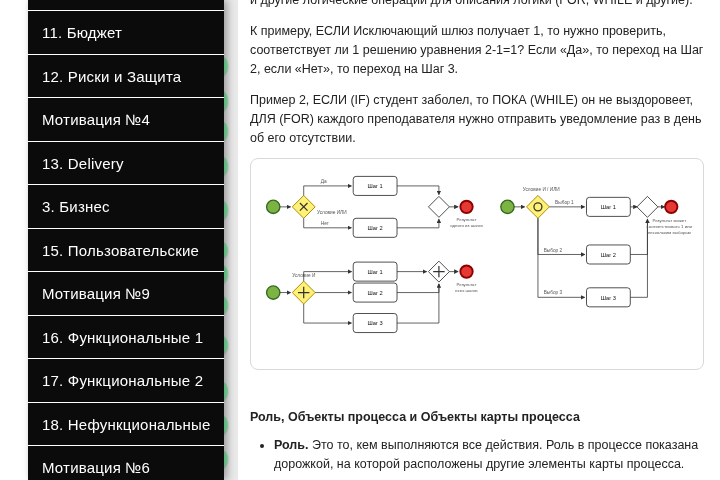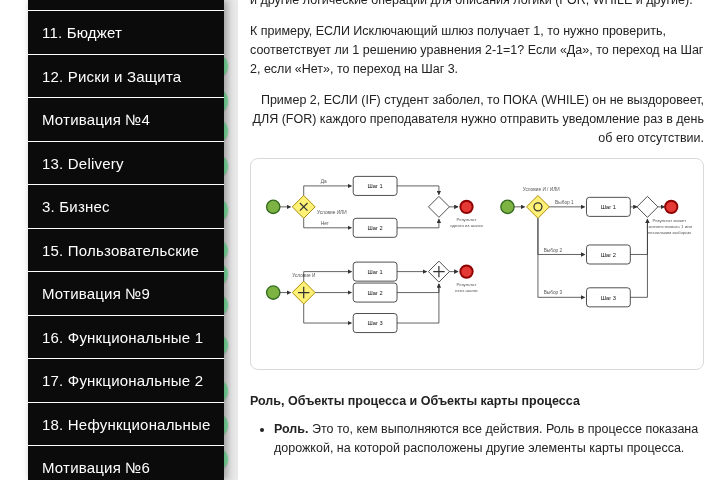--- a/index.html
+++ b/index.html
@@ -39,27 +39,27 @@
   .c9{top:334px;height:22px;} .c10{top:379px;height:24px;}
   .c11{top:413px;height:24px;}.c12{top:448px;height:22px;}
   
   .main{
     position:absolute;left:238px;top:0;width:482px;height:480px;
     background:#ffffff;box-sizing:border-box;padding:0 16px 0 12px;z-index:0;border-radius:31px;
   }
   .para{font-size:12.5px;line-height:19px;margin:0;}
   .clipped{margin-top:-9px;}
   .p1{margin-top:12px;}
-  .p2{margin-top:12px;text-align:right;}
+  .p2{margin-top:12px;}
   .diagram-card{
     margin-top:10px;border:1px solid #d9d9d9;border-radius:8px;
     height:212px;box-sizing:border-box;padding:7px;background:#fff;
   }
   .diagram-card svg{width:100%;height:100%;display:block;}
-  .section-heading{margin-top:24px;font-size:12.5px;font-weight:bold;}
+  .section-heading{margin-top:40px;font-size:12.5px;font-weight:bold;}
   ul.bullets{margin:12px 0 0 0;padding-left:24px;}
   ul.bullets li{font-size:12.5px;line-height:19px;}
   .b-term{font-weight:bold;}
   
   .d-step{font-size:6px;fill:#111;text-anchor:middle;}
   .d-label{font-size:5px;fill:#555;}
   .d-branch{font-size:5px;fill:#555;}
   .d-result{font-size:4.6px;fill:#555;text-anchor:middle;}
   .d-line{stroke:#333;stroke-width:0.8;fill:none;}
   .d-box{fill:#ffffff;stroke:#333;stroke-width:0.9;}

